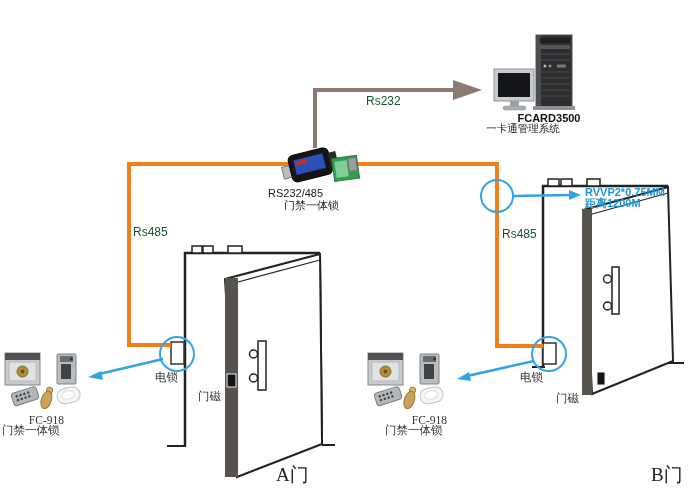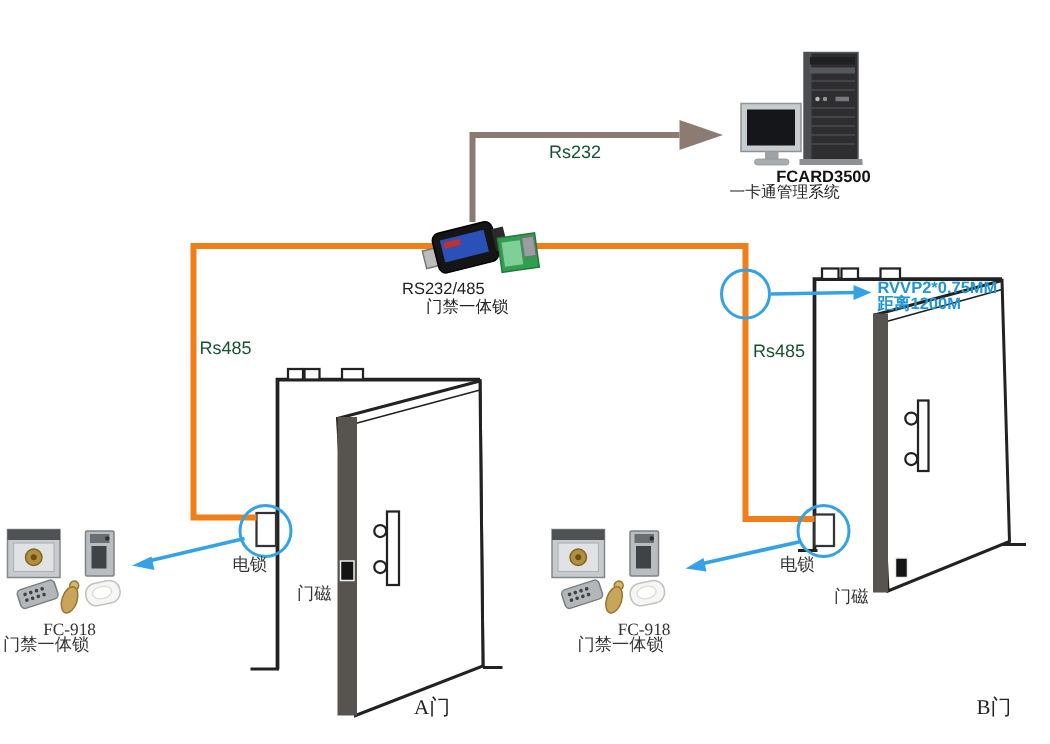--- a/index.html
+++ b/index.html
@@ -10,21 +10,21 @@
   .under{z-index:0;}
   .cjk{font-family:"Liberation Serif",serif;}
   .title{left:0;top:7px;width:100%;text-align:center;font-size:17px;letter-spacing:1px;
          font-family:"Liberation Serif",serif;color:#111;}
   .small{font-size:12px;color:#14532d;}
   .conv{font-size:11px;color:#222;}
   .pcmodel{font-weight:bold;font-size:11px;text-align:center;width:80px;color:#111;}
   .pcsys{font-size:10.5px;text-align:center;width:80px;color:#222;}
   .cable{font-size:11px;font-weight:bold;color:#2196d6;}
   .tag{font-size:11.5px;color:#333;}
-  .doorname{font-size:14px;color:#222;}
+  .doorname{font-size:19px;color:#222;}
   .prodmodel{font-size:11.5px;width:64px;text-align:right;color:#333;}
   .prodname{font-size:11.5px;color:#333;text-align:center;}
 </style>
 </head>
 <body>
 
 <div id="stage">
 
 
   <div class="lbl small" style="left:366px;top:95px;">Rs232</div>

